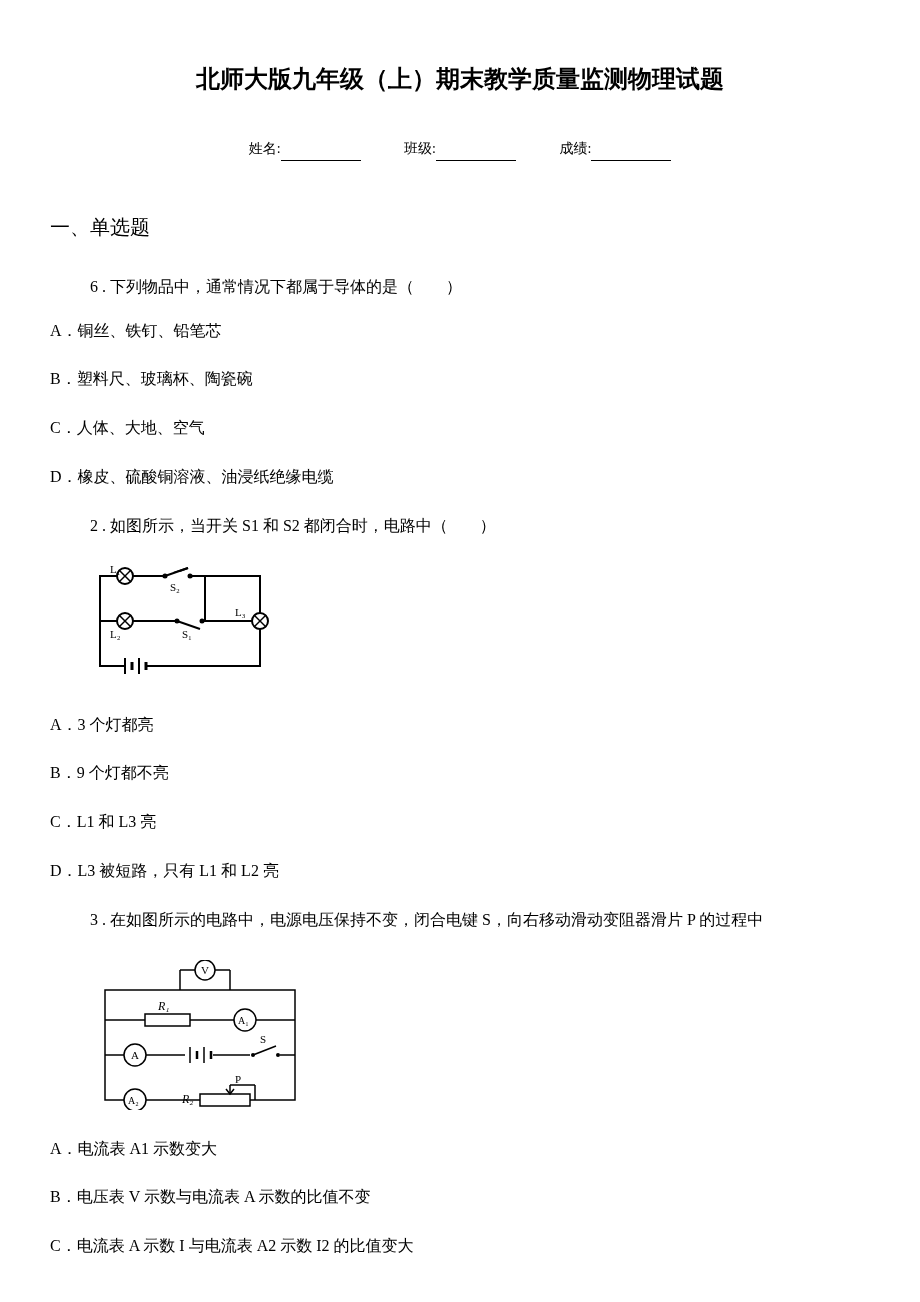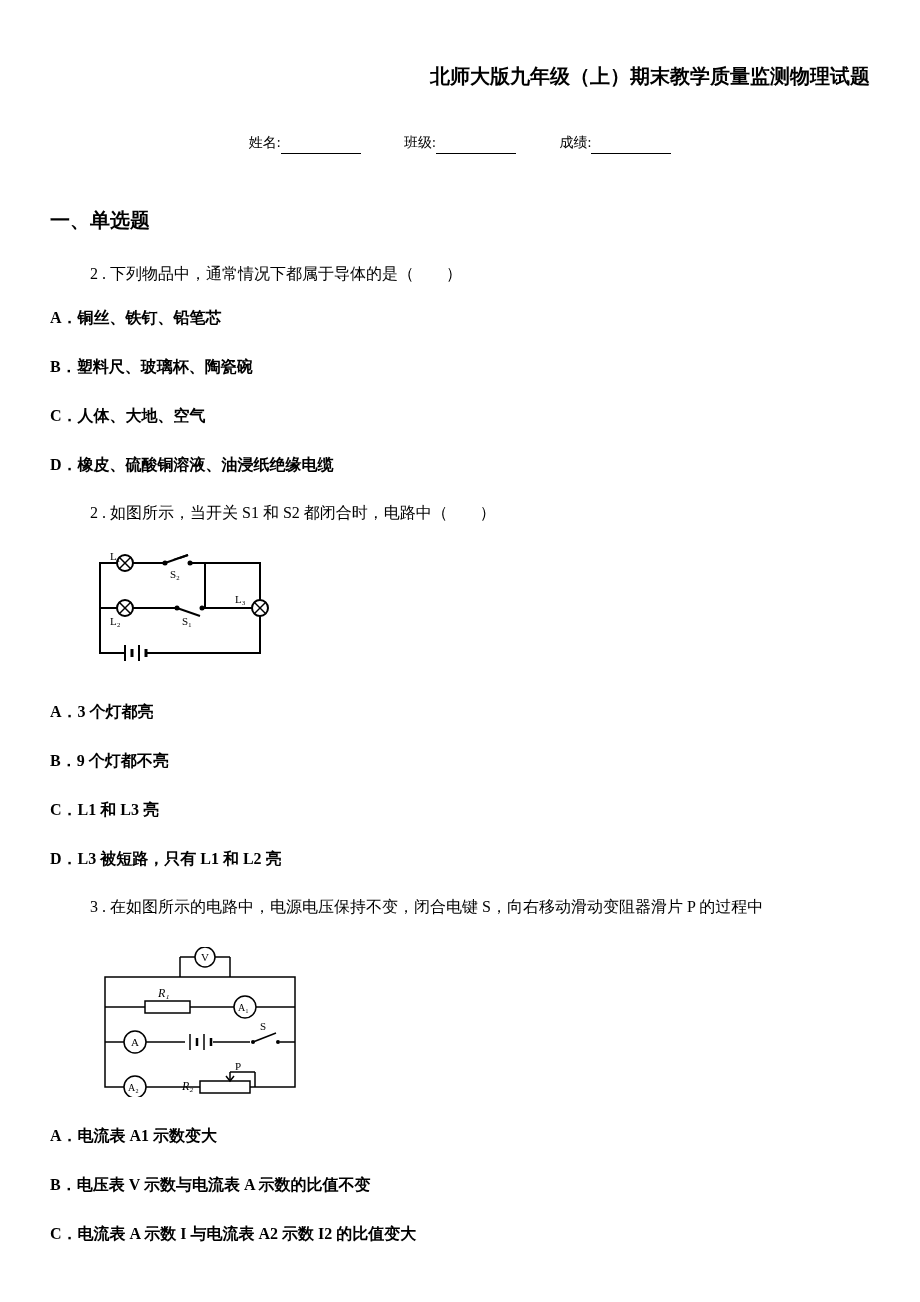--- a/index.html
+++ b/index.html
@@ -11,22 +11,22 @@
       font-family: "SimSun", "宋体", serif;
       background: #fff;
       width: 920px;
       margin: 0 auto;
       padding: 60px 50px 40px 50px;
       color: #000;
       font-size: 16px;
       line-height: 1.6;
     }
     .title {
-      text-align: right;
-      font-size: 20px;
+      text-align: center;
+      font-size: 24px;
       font-weight: bold;
       margin-bottom: 40px;
     }
     .info-line {
       text-align: center;
       margin-bottom: 50px;
       font-size: 14px;
     }
     .info-line span.label {
       margin-left: 40px;
@@ -36,32 +36,31 @@
     }
     .blank {
       display: inline-block;
       border-bottom: 1px solid #000;
       width: 80px;
       height: 18px;
       vertical-align: bottom;
     }
     .section-title {
       font-size: 20px;
-      font-weight: bold;
-      margin-bottom: 24px;
+      font-weight: normal;
+      margin-bottom: 30px;
     }
     .question {
       margin-bottom: 15px;
       padding-left: 40px;
       line-height: 1.8;
     }
     .option {
       margin-bottom: 20px;
       line-height: 1.8;
-      font-weight: bold;
     }
     .diagram {
       margin: 25px 0 25px 40px;
       font-family: Liberation Serif, serif;
     }
     .diagram svg {
       display: block;
     }
   </style>
 </head>
@@ -70,21 +69,21 @@
 <div class="title">北师大版九年级（上）期末教学质量监测物理试题</div>
 
 <div class="info-line">
   <span class="label">姓名:</span><span class="blank"></span>
   <span class="label">班级:</span><span class="blank"></span>
   <span class="label">成绩:</span><span class="blank"></span>
 </div>
 
 <div class="section-title">一、单选题</div>
 
-<div class="question">2 . 下列物品中，通常情况下都属于导体的是（　　）</div>
+<div class="question">6 . 下列物品中，通常情况下都属于导体的是（　　）</div>
 <div class="option">A．铜丝、铁钉、铅笔芯</div>
 <div class="option">B．塑料尺、玻璃杯、陶瓷碗</div>
 <div class="option">C．人体、大地、空气</div>
 <div class="option">D．橡皮、硫酸铜溶液、油浸纸绝缘电缆</div>
 
 <div class="question">2 . 如图所示，当开关 S1 和 S2 都闭合时，电路中（　　）</div>
 
 <div class="diagram">
   <svg width="180" height="120" viewBox="0 0 180 120">
     <rect x="10" y="10" width="160" height="90" fill="none" stroke="#000" stroke-width="2"></rect>

